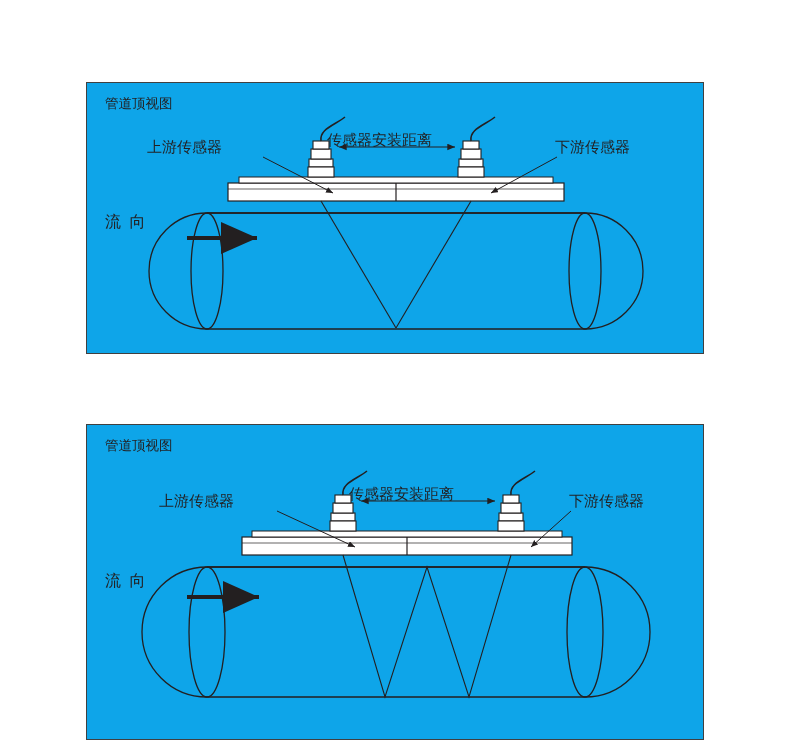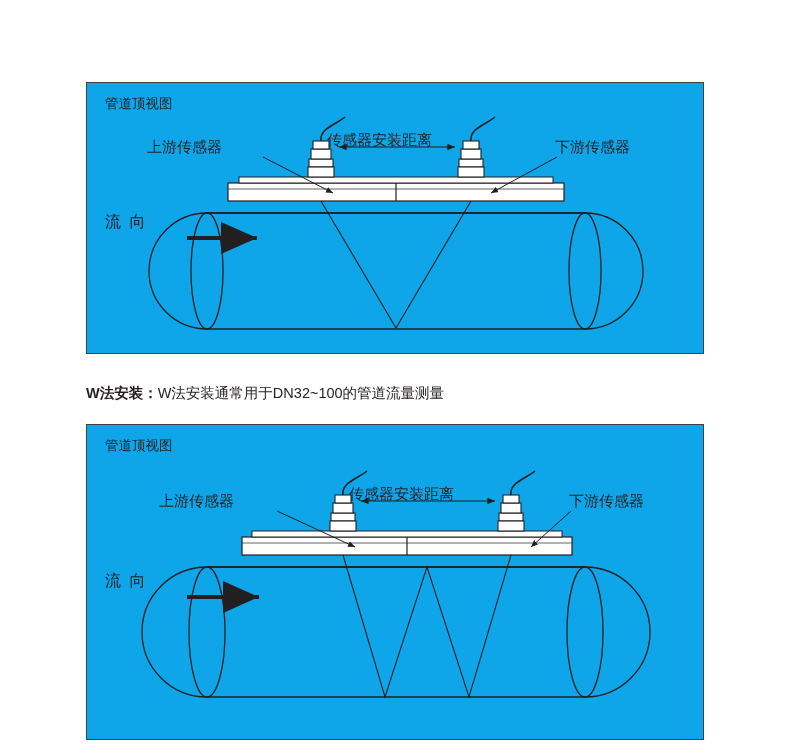--- a/index.html
+++ b/index.html
@@ -151,23 +151,20 @@
 
       <line x1="100" y1="155" x2="170" y2="155" stroke="#231f20" stroke-width="4" marker-end="url(#arrBig)"></line>
     </svg>
 
     <div class="lbl" style="left:60px; top:55px;">上游传感器</div>
     <div class="lbl" style="left:240px; top:48px;">传感器安装距离</div>
     <div class="lbl" style="left:468px; top:55px;">下游传感器</div>
     <div class="lbl lbl-flow" style="left:18px; top:129px;">流 向</div>
   </div>
 
-  <div class="section-head" id="w-head">
-    <span class="lead">W法安装：</span><span>W法安装通常用于DN32~100的管道流量测量</span>
-  </div>
 
   <div class="figure" id="fig-w">
     <div class="fig-title">管道顶视图</div>
 
     <svg width="618" height="316" viewBox="0 0 618 316">
       <defs>
         <marker id="arrS2" markerWidth="8" markerHeight="8" refX="7" refY="3" orient="auto">
           <path d="M0,0 L7,3 L0,6 z" fill="#231f20"></path>
         </marker>
         <marker id="arrS2rev" markerWidth="8" markerHeight="8" refX="0" refY="3" orient="auto">

